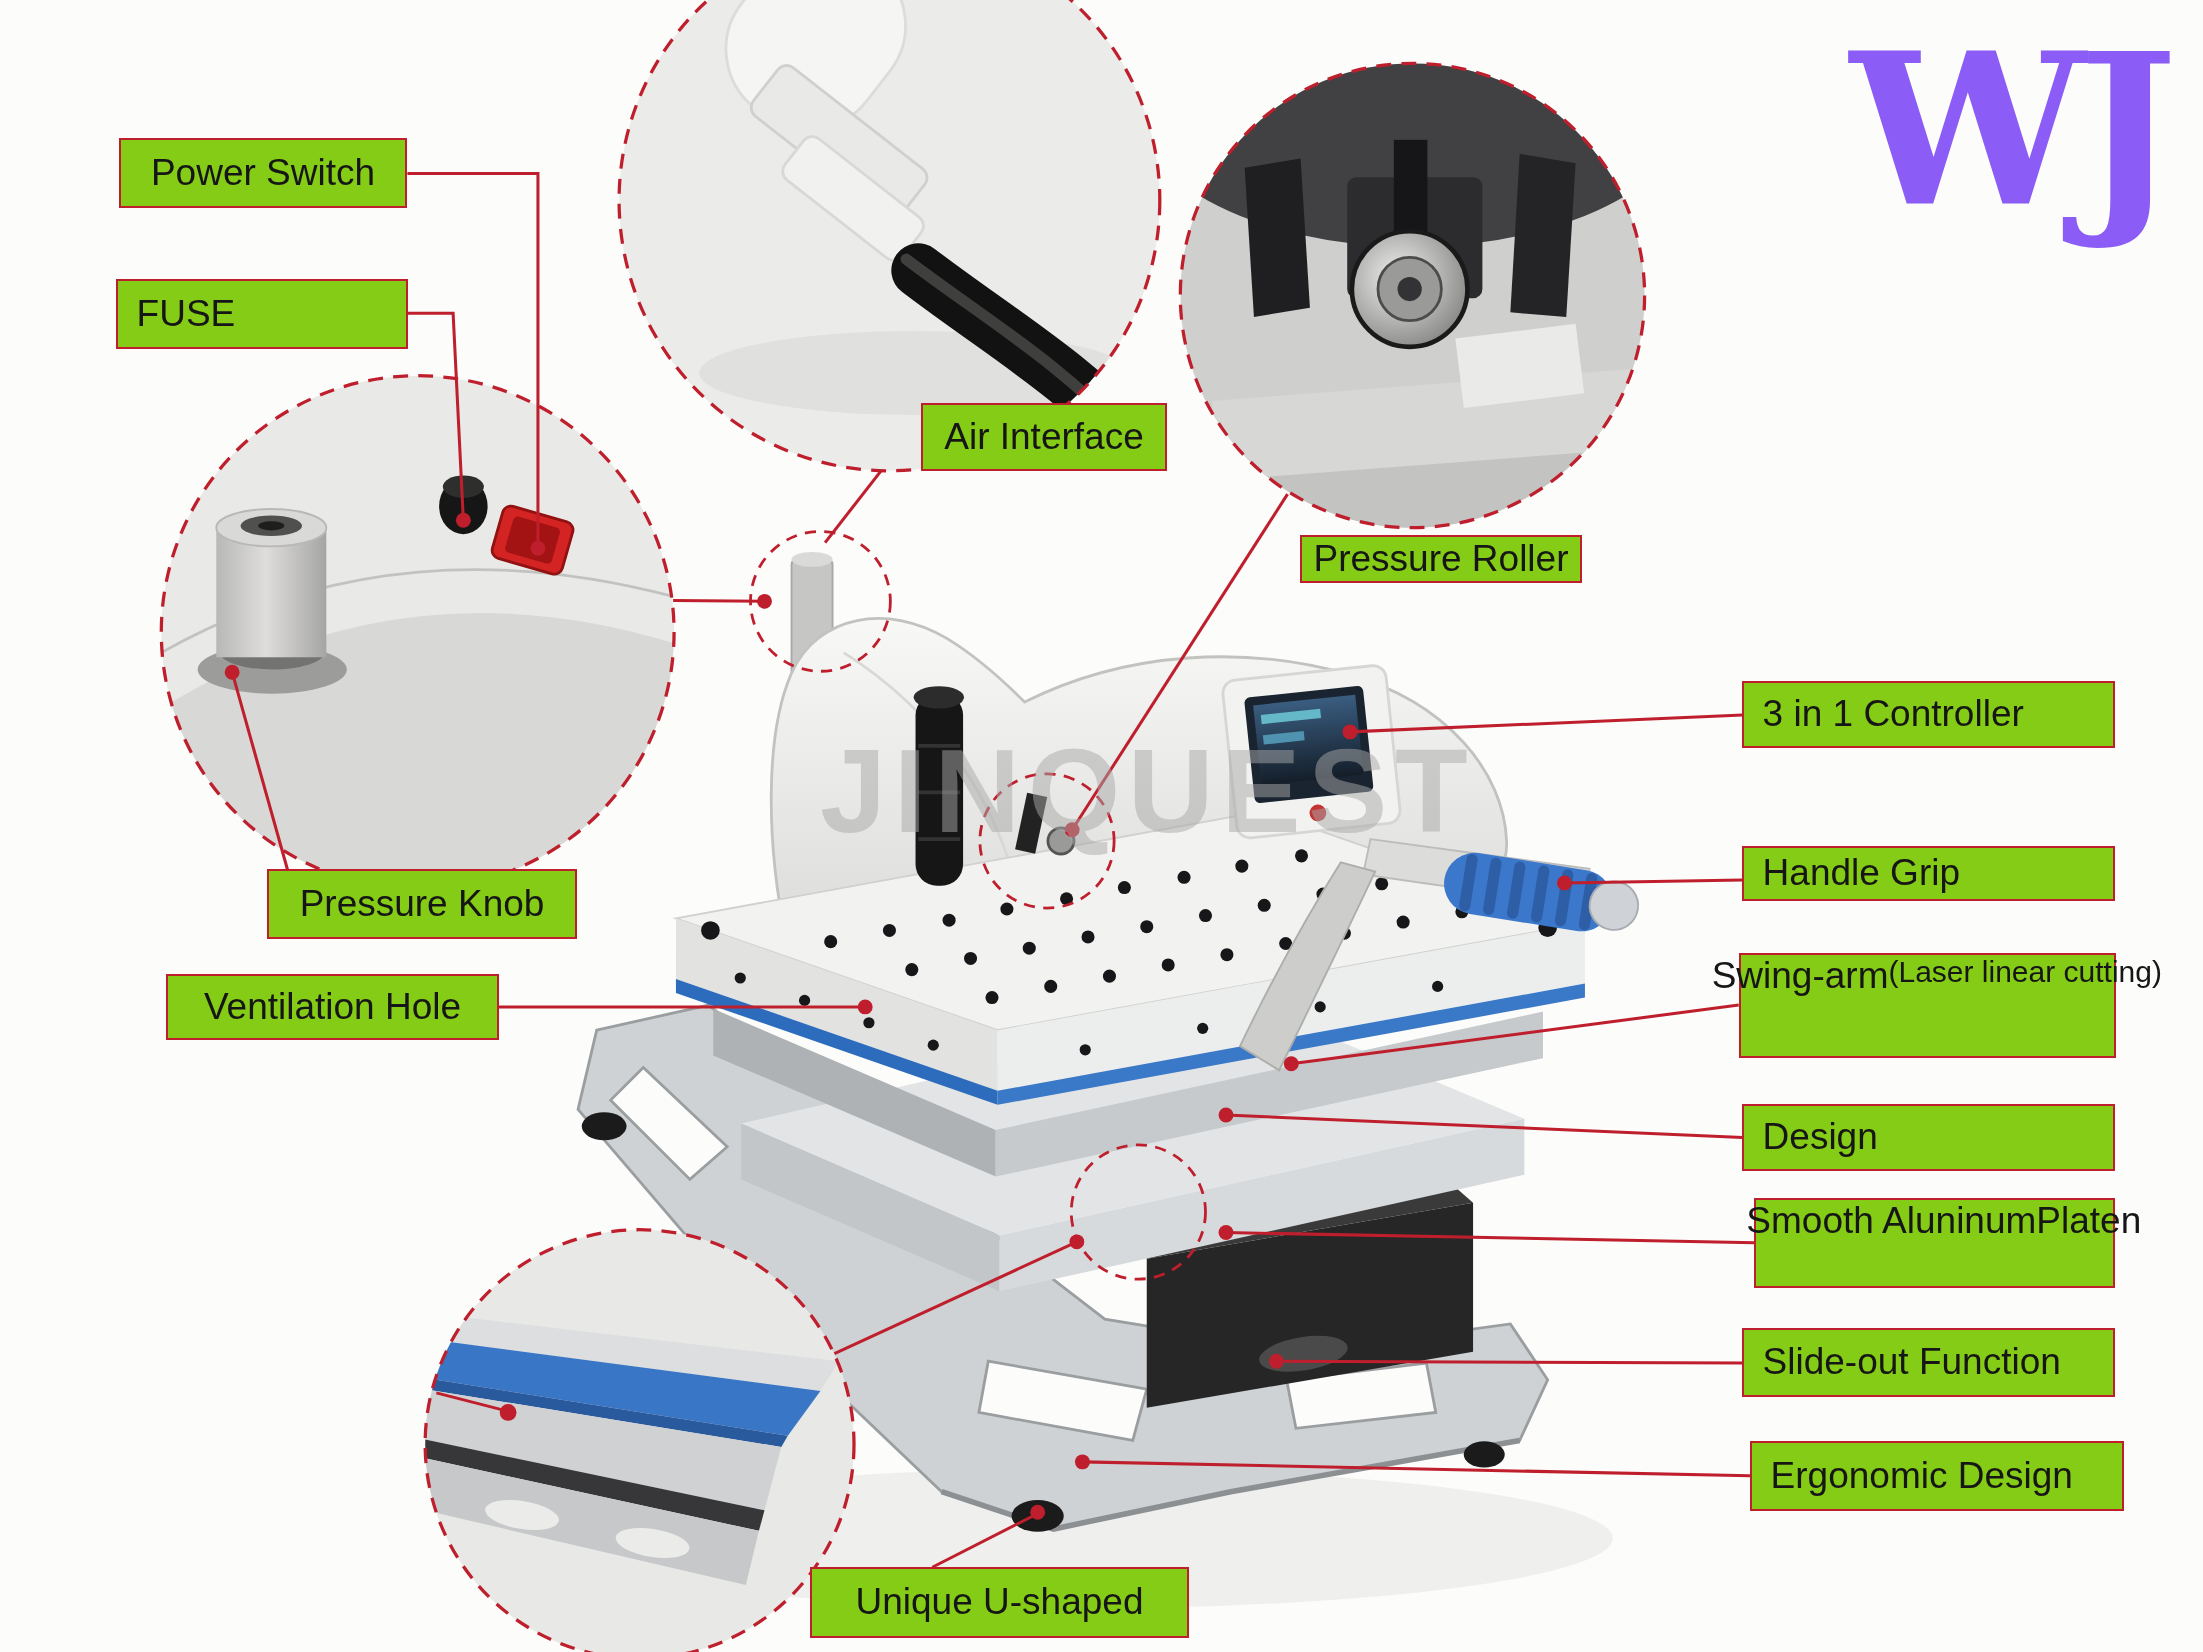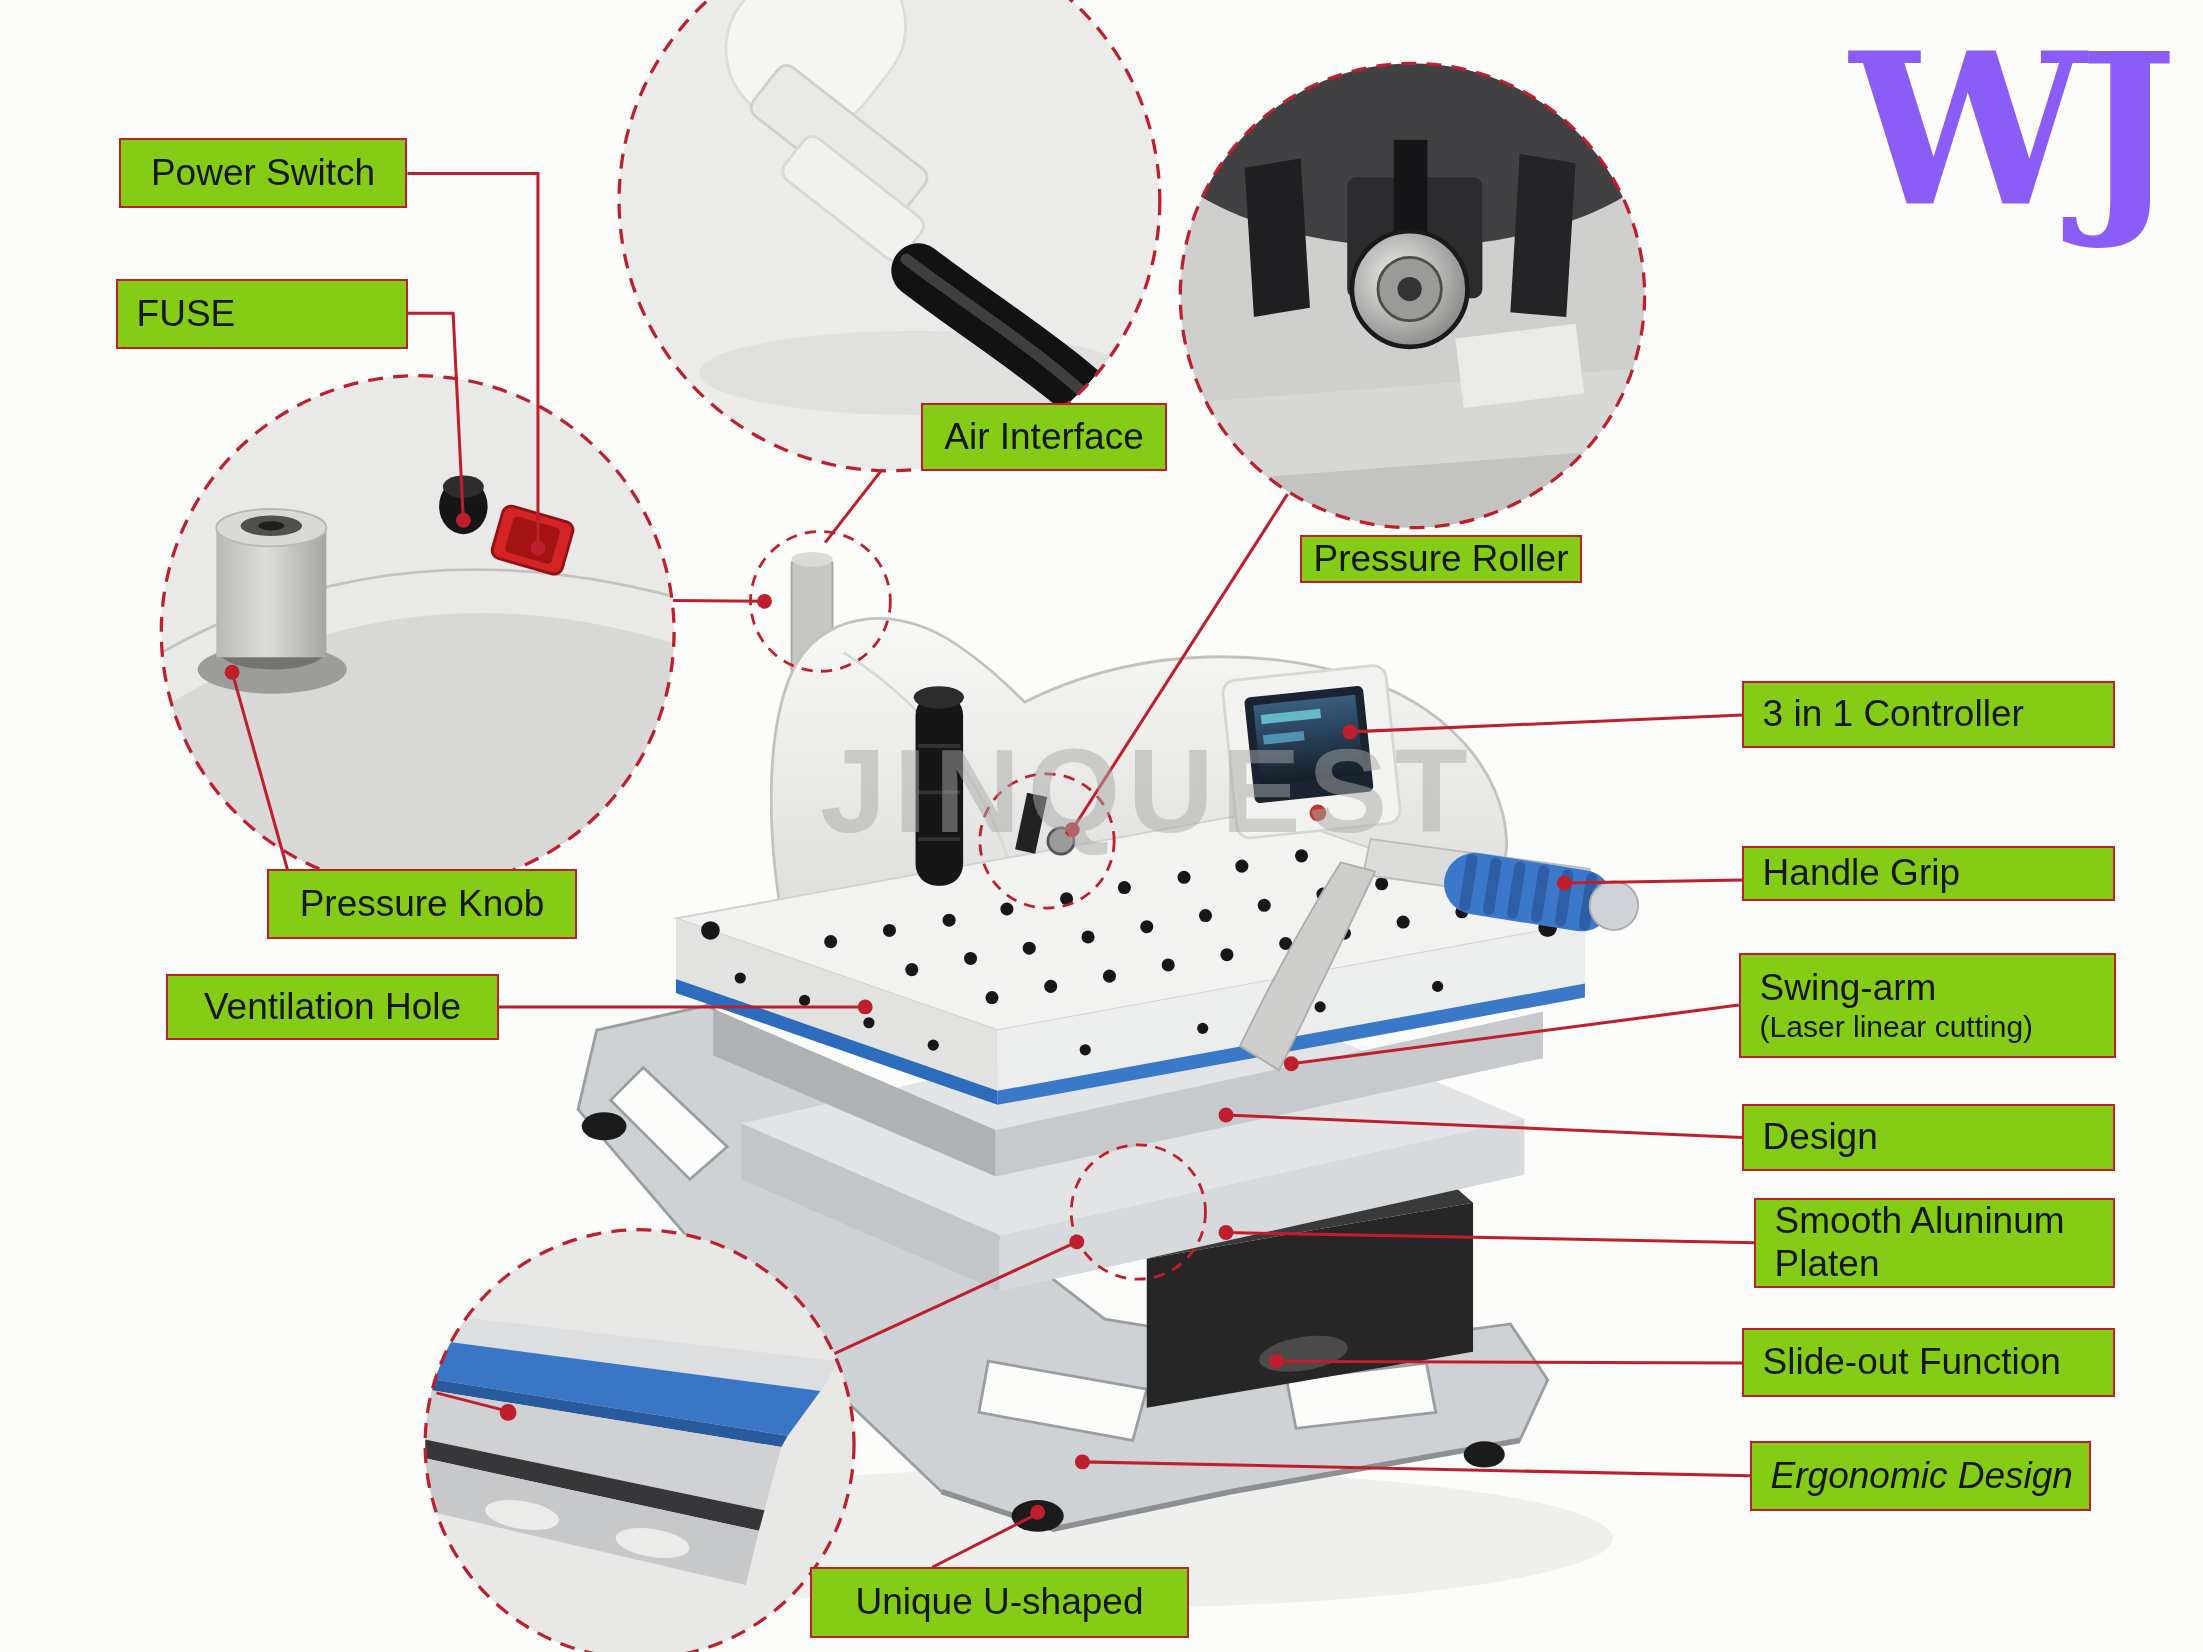--- a/index.html
+++ b/index.html
@@ -8,21 +8,21 @@
     background:#fcfcfa;font-family:"Liberation Sans",sans-serif;
   }
   .scene{position:absolute;left:0;top:0;z-index:1;}
   .label-box{
     position:absolute;z-index:10;box-sizing:border-box;
     background:#84cc16;border:2.8px solid #bf1f2c;color:#161616;
     display:flex;align-items:center;justify-content:center;
     font-size:37px;white-space:nowrap;line-height:1.15;
   }
   .align-left{justify-content:flex-start;padding-left:18.6px;}
-  .two-line{flex-direction:column;align-items:flex-start;justify-content:center;padding-left:18.6px;}
+  .two-line{flex-direction:row;align-items:flex-start;justify-content:center;padding-left:18.6px;}
   .sub{font-size:30px;}
   .logo{
     position:absolute;left:1850px;top:26px;width:308px;height:252px;z-index:10;
     font-family:"DejaVu Serif","Liberation Serif",serif;font-weight:bold;
     font-size:210px;letter-spacing:-7.5px;color:#8b5cf6;text-align:center;line-height:1.0;
   }
   .watermark{
     position:absolute;left:820px;top:722px;z-index:5;
     font-size:119px;font-weight:bold;letter-spacing:7.5px;
     color:rgba(168,168,168,0.5);pointer-events:none;
@@ -323,21 +323,21 @@
 
   <div class="label-box align-left" style="left:1742px;top:1104px;width:373px;height:67px;">Design</div>
 
   <div class="label-box two-line" style="left:1754px;top:1198px;width:361px;height:90px;">
     <span>Smooth Aluninum</span>
     <span>Platen</span>
   </div>
 
   <div class="label-box align-left" style="left:1742px;top:1328px;width:373px;height:69px;">Slide-out Function</div>
 
-  <div class="label-box align-left" style="left:1750px;top:1441px;width:341px;height:70px;font-style:italic;">Ergonomic Design</div>
+  <div class="label-box align-left" style="left:1750px;top:1441px;width:374px;height:70px;">Ergonomic Design</div>
 
   <div class="label-box" style="left:267px;top:869px;width:310px;height:70px;">Pressure Knob</div>
 
   <div class="label-box" style="left:166px;top:974px;width:333px;height:66px;">Ventilation Hole</div>
 
   <div class="label-box" style="left:794px;top:1567px;width:379px;height:71px;margin-left:16px;">Unique U-shaped</div>
 
 </div>
 
 

